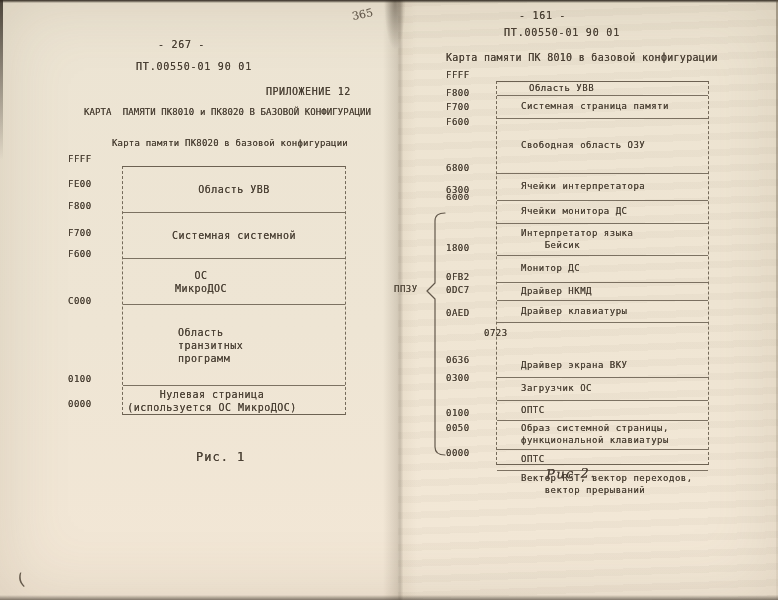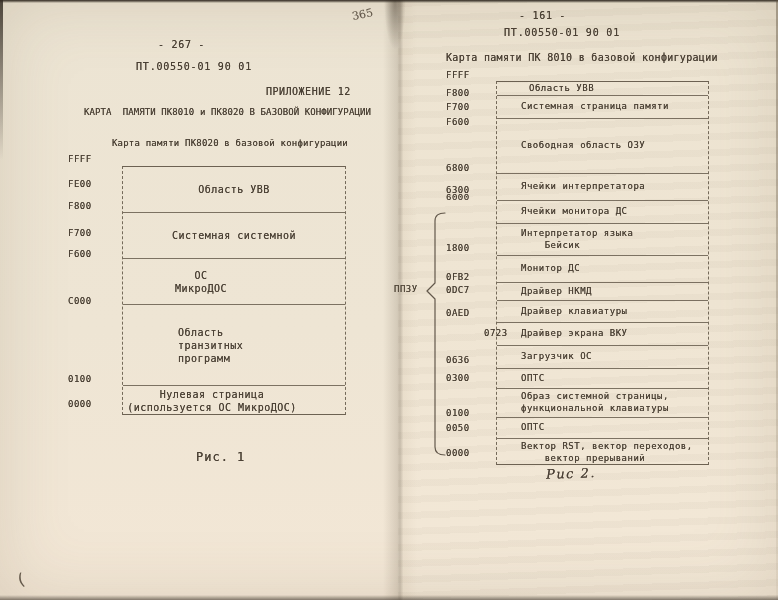--- a/index.html
+++ b/index.html
@@ -153,21 +153,21 @@
       </div>
       <div class="mrow rl px24" style="height: 27px;">
         <span>Монитор ДС</span>
       </div>
       <div class="mrow rl px24" style="height: 18px; text-align: center;">
         <span>Драйвер НКМД</span>
       </div>
       <div class="mrow rl px24" style="height: 22px;">
         <span>Драйвер клавиатуры</span>
       </div>
-      <div class="mrow rl px24" style="height: 23px;">
+      <div class="mrow rl px24" style="height: 23px; margin-top: 32px;">
         <span>Драйвер экрана ВКУ</span>
       </div>
       <div class="mrow rl px24" style="height: 23px;">
         <span>Загрузчик ОС</span>
       </div>
       <div class="mrow rl px24" style="height: 20px;">
         <span>ОПТС</span>
       </div>
       <div class="mrow rl px24" style="height: 29px;">
         <span>Образ системной страницы,

